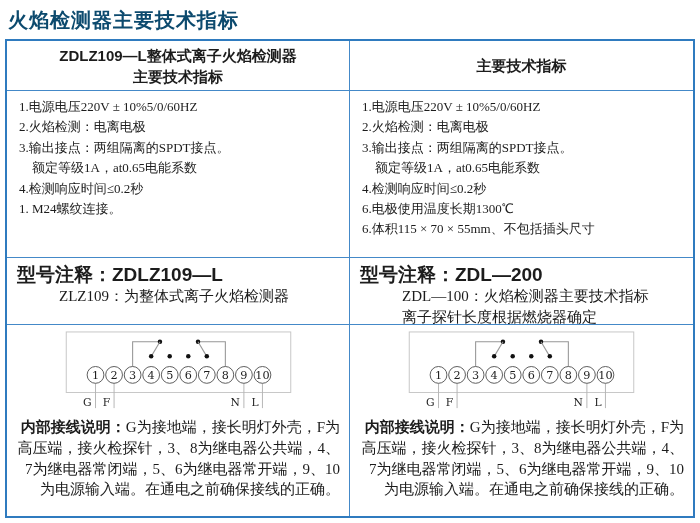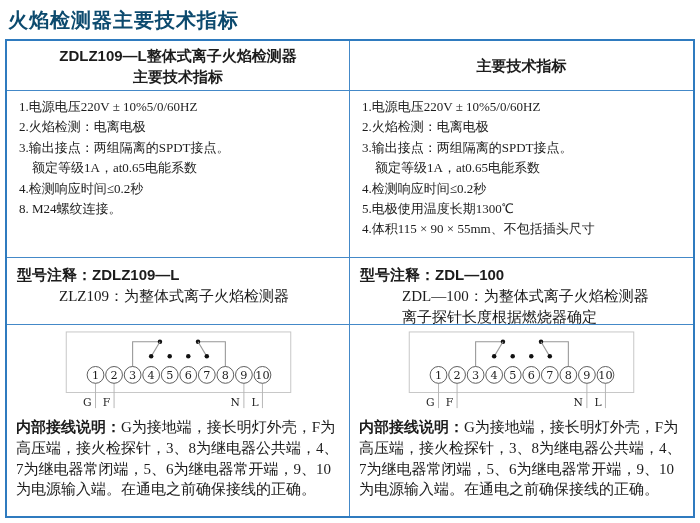--- a/index.html
+++ b/index.html
@@ -27,35 +27,35 @@
   }
   .specs-cell {
     padding:6px 6px 4px 12px;
     font-family:"Liberation Serif", serif; font-size:13px; line-height:20.4px;
   }
   .spec-line { white-space:pre-wrap; }
   .model-cell {
     padding:6px 6px 0 10px;
     font-family:"Liberation Serif", serif; font-size:15px; line-height:21px;
   }
-  .model-head { font-family:"Liberation Sans", sans-serif; font-weight:bold; font-size:15px; margin-bottom:1px; }
+  .model-head { font-family:"Liberation Sans", sans-serif; font-weight:bold; font-size:19px; margin-bottom:1px; }
   .model-notes { padding-left:42px; }
   .wiring-cell { padding:3px 9px 0 9px; }
   .diagram-wrap { text-align:center; margin:2px 0 1px 0; }
   svg.term-svg { width:245px; height:82px; }
   .tbox { fill:none; stroke:#c6c6c6; stroke-width:1; }
   .lead { stroke:#b5b5b5; stroke-width:1; }
   .cl { stroke:#979797; fill:none; stroke-width:1.1; }
   .dot { fill:#111111; }
   .term { fill:#ffffff; stroke:#5a5a5a; stroke-width:1; }
   .tnum { font-size:11.5px; font-family:"DejaVu Serif", serif; fill:#1c1c1c; text-anchor:middle; }
   .tlbl { font-size:11px; font-family:"DejaVu Serif", serif; fill:#1c1c1c; text-anchor:end; }
   .wiring-text {
     font-family:"Liberation Serif", serif; font-size:15px; line-height:20.8px;
-    margin:0; text-align:left;
+    margin:0; text-align:right;
   }
   .wiring-label { font-family:"Liberation Sans", sans-serif; font-weight:bold; }
 </style>
 </head>
 <body>
 
 <div class="page-title">火焰检测器主要技术指标</div>
 
 <div class="spec-table">
 
@@ -66,42 +66,42 @@
   <div class="cell col2 header-cell">
     <div>主要技术指标</div>
   </div>
 
   <div class="cell specs-cell">
       <div class="spec-line">1.电源电压220V ± 10%5/0/60HZ</div>
       <div class="spec-line">2.火焰检测：电离电极</div>
       <div class="spec-line">3.输出接点：两组隔离的SPDT接点。</div>
       <div class="spec-line">　额定等级1A，at0.65电能系数</div>
       <div class="spec-line">4.检测响应时间≤0.2秒</div>
-      <div class="spec-line">8. M24螺纹连接。</div>
+      <div class="spec-line">1. M24螺纹连接。</div>
     </div>
   <div class="cell col2 specs-cell">
       <div class="spec-line">1.电源电压220V ± 10%5/0/60HZ</div>
       <div class="spec-line">2.火焰检测：电离电极</div>
       <div class="spec-line">3.输出接点：两组隔离的SPDT接点。</div>
       <div class="spec-line">　额定等级1A，at0.65电能系数</div>
       <div class="spec-line">4.检测响应时间≤0.2秒</div>
-      <div class="spec-line">5.电极使用温度长期1300℃</div>
-      <div class="spec-line">4.体积115 × 90 × 55mm、不包括插头尺寸</div>
+      <div class="spec-line">6.电极使用温度长期1300℃</div>
+      <div class="spec-line">6.体积115 × 70 × 55mm、不包括插头尺寸</div>
     </div>
 
   <div class="cell model-cell">
     <div class="model-head"><span>型号注释：</span><span>ZDLZ109—L</span></div>
     <div class="model-notes">
         <div class="model-note-line">ZLZ109：为整体式离子火焰检测器</div>
       </div>
   </div>
   <div class="cell col2 model-cell">
-    <div class="model-head"><span>型号注释：</span><span>ZDL—100</span></div>
+    <div class="model-head"><span>型号注释：</span><span>ZDL—200</span></div>
     <div class="model-notes">
-        <div class="model-note-line">ZDL—100：为整体式离子火焰检测器</div>
+        <div class="model-note-line">ZDL—100：火焰检测器主要技术指标</div>
         <div class="model-note-line">离子探针长度根据燃烧器确定</div>
       </div>
   </div>
 
   <div class="cell row4 wiring-cell">
     <div class="diagram-wrap">
       <svg class="term-svg" viewBox="0 0 250 84">
         <rect class="tbox" x="10" y="2" width="230" height="62"></rect>
         <line class="lead" x1="40" y1="54.5" x2="40" y2="80"></line>
         <line class="lead" x1="59" y1="54.5" x2="59" y2="80"></line>

